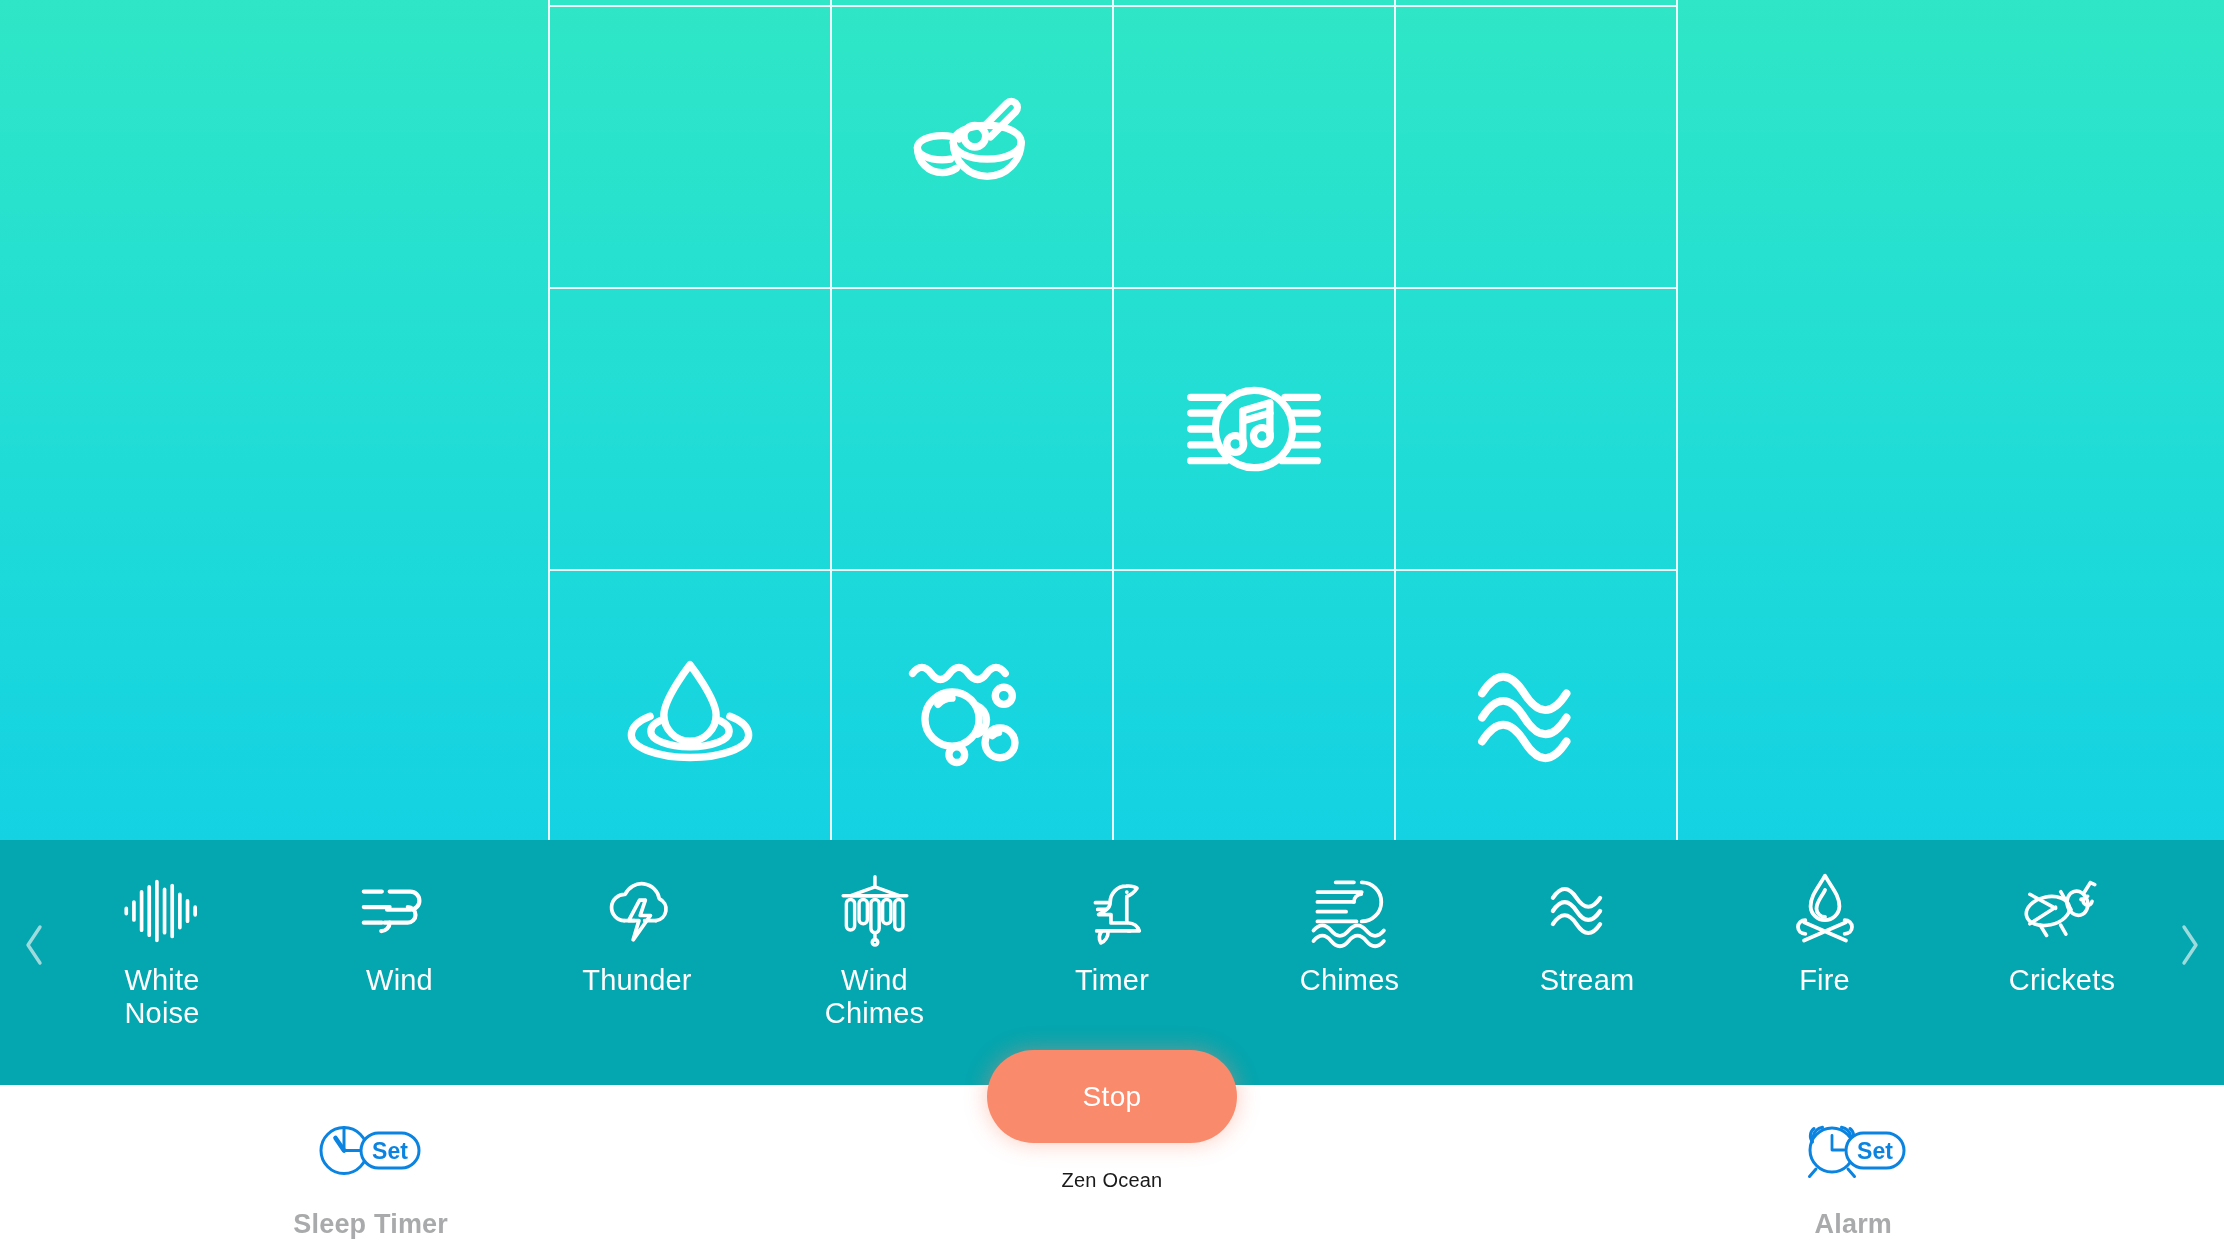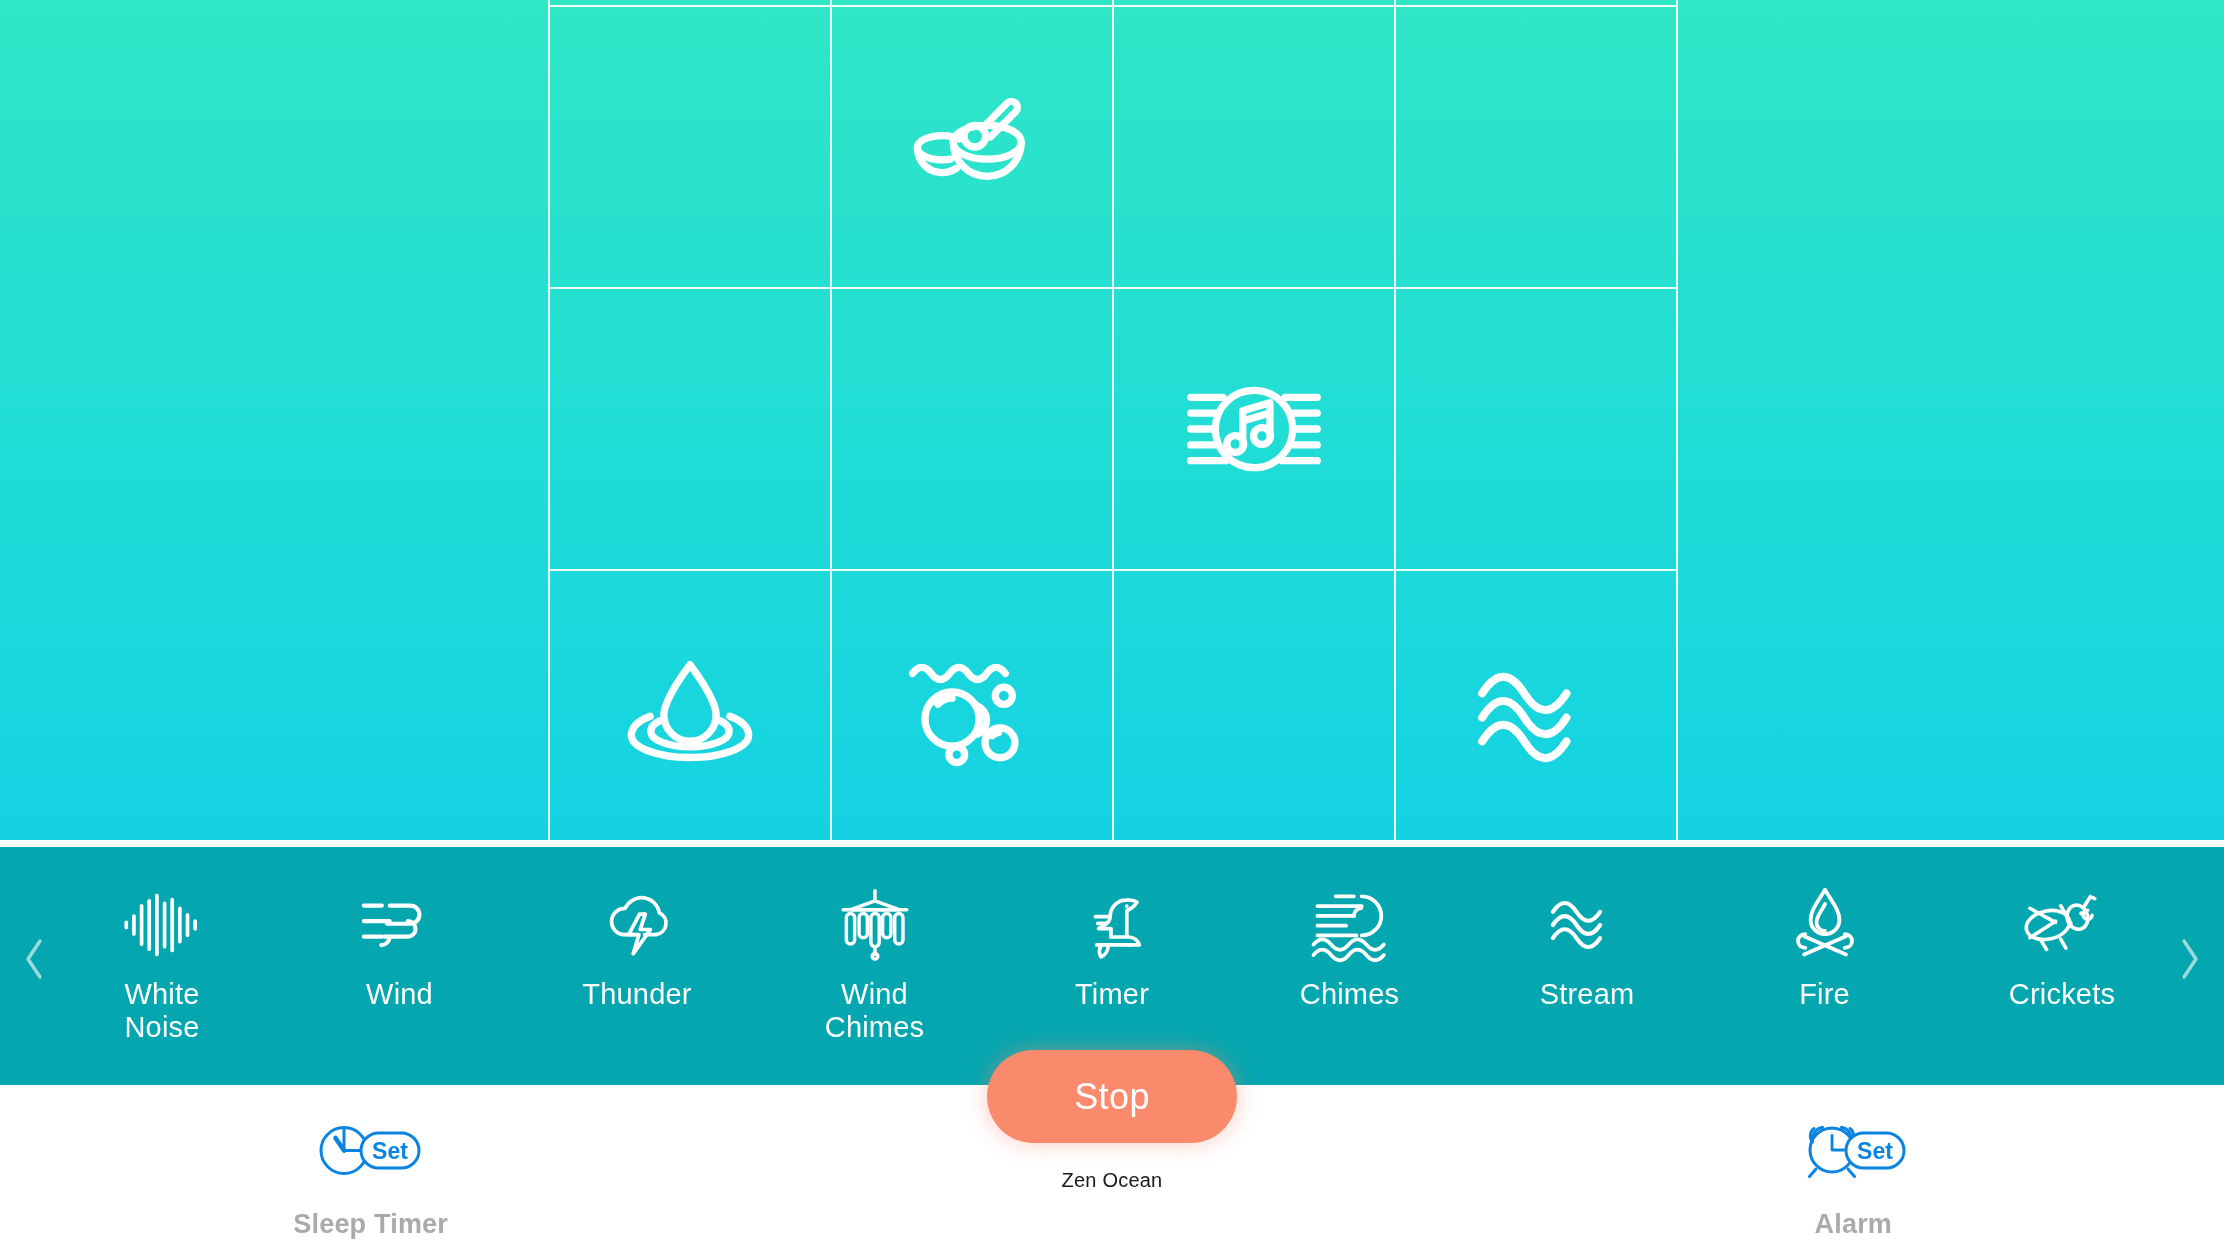--- a/index.html
+++ b/index.html
@@ -51,22 +51,21 @@
   .sound-strip {
     position: absolute;
     left: 0;
     top: 840px;
     width: 2224px;
     height: 245px;
     background: #04a6af;
     display: flex;
     align-items: flex-start;
     box-sizing: border-box;
-    padding: 17px 8px;
-    margin-top: 7px;
+    padding: 10px 8px;
   }
   .strip-arrow {
     flex: 0 0 52px;
     height: 245px;
     display: flex;
     align-items: center;
     justify-content: center;
     padding-bottom: 55px;
     box-sizing: border-box;
   }
@@ -151,21 +150,21 @@
     position: absolute;
     left: 50%;
     transform: translateX(-50%);
     top: 1050px;
     width: 250px;
     height: 93px;
     border-radius: 47px;
     background: #fa8a6c;
     border: none;
     color: #ffffff;
-    font-size: 36px;
+    font-size: 28px;
     font-family: "Liberation Sans", sans-serif;
     letter-spacing: 0.4px;
     cursor: pointer;
     box-shadow: 0 0 22px rgba(250,138,108,0.45);
     z-index: 20;
   }
 </style>
 </head>
 <body>
 

